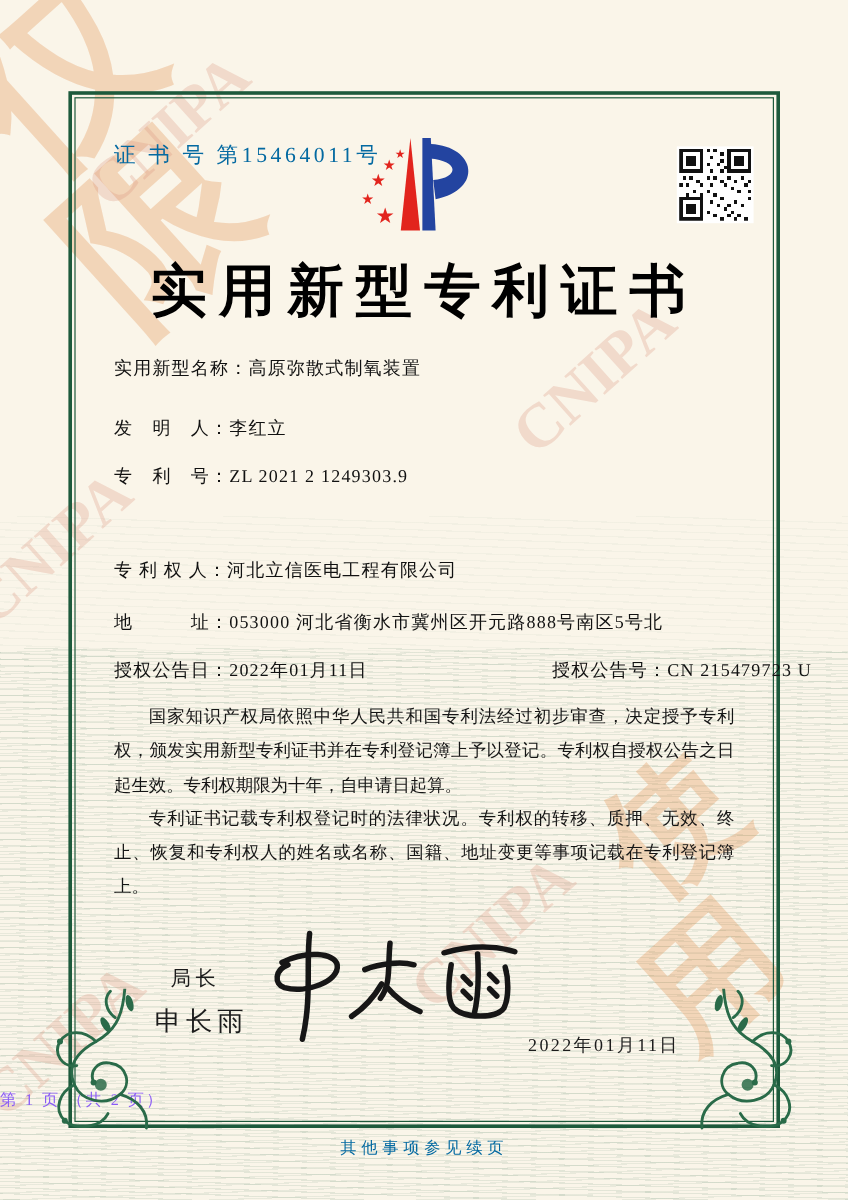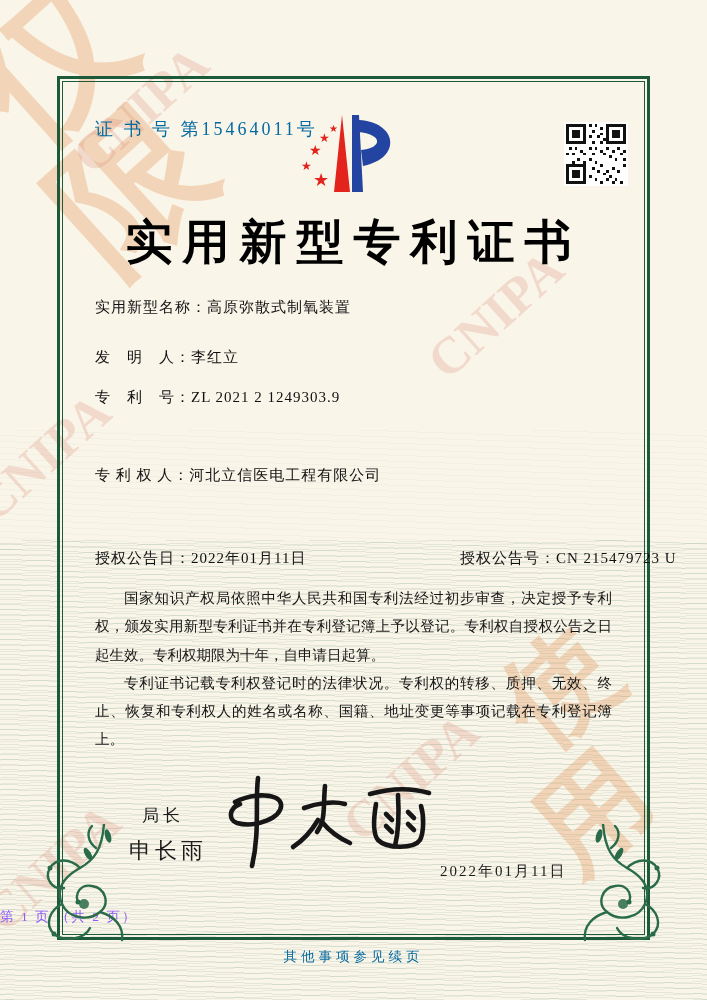--- a/index.html
+++ b/index.html
@@ -171,20 +171,23 @@
       <span class="field-label">发　明　人</span><span class="field-colon">：</span><span class="field-value">李红立</span>
     </div>
     <div class="field-row" style="top:298px;">
       <span class="field-label">实用新型名称</span><span class="field-colon">：</span><span class="field-value">高原弥散式制氧装置</span>
     </div>
     <div class="field-row" style="top:388px;">
       <span class="field-label">专　利　号</span><span class="field-colon">：</span><span class="field-value">ZL 2021 2 1249303.9</span>
     </div>
     <div class="field-row" style="top:466px;">
       <span class="field-label">专 利 权 人</span><span class="field-colon">：</span><span class="field-value">河北立信医电工程有限公司</span>
+    </div>
+    <div class="field-row" style="top:509px;">
+      <span class="field-label">地　　　址</span><span class="field-colon">：</span><span class="field-value">053000 河北省衡水市冀州区开元路888号南区5号北</span>
     </div>
     <div class="field-row" style="top:549px;">
       <span class="field-label">授权公告日</span><span class="field-colon">：</span><span class="field-value">2022年01月11日</span>
       <span class="grant-pair">
         <span class="field-label">授权公告号</span><span class="field-colon">：</span><span class="field-value">CN 215479723 U</span>
       </span>
     </div>
 
     <div class="body-text">
       <p>国家知识产权局依照中华人民共和国专利法经过初步审查，决定授予专利权，颁发实用新型专利证书并在专利登记簿上予以登记。专利权自授权公告之日起生效。专利权期限为十年，自申请日起算。</p>

